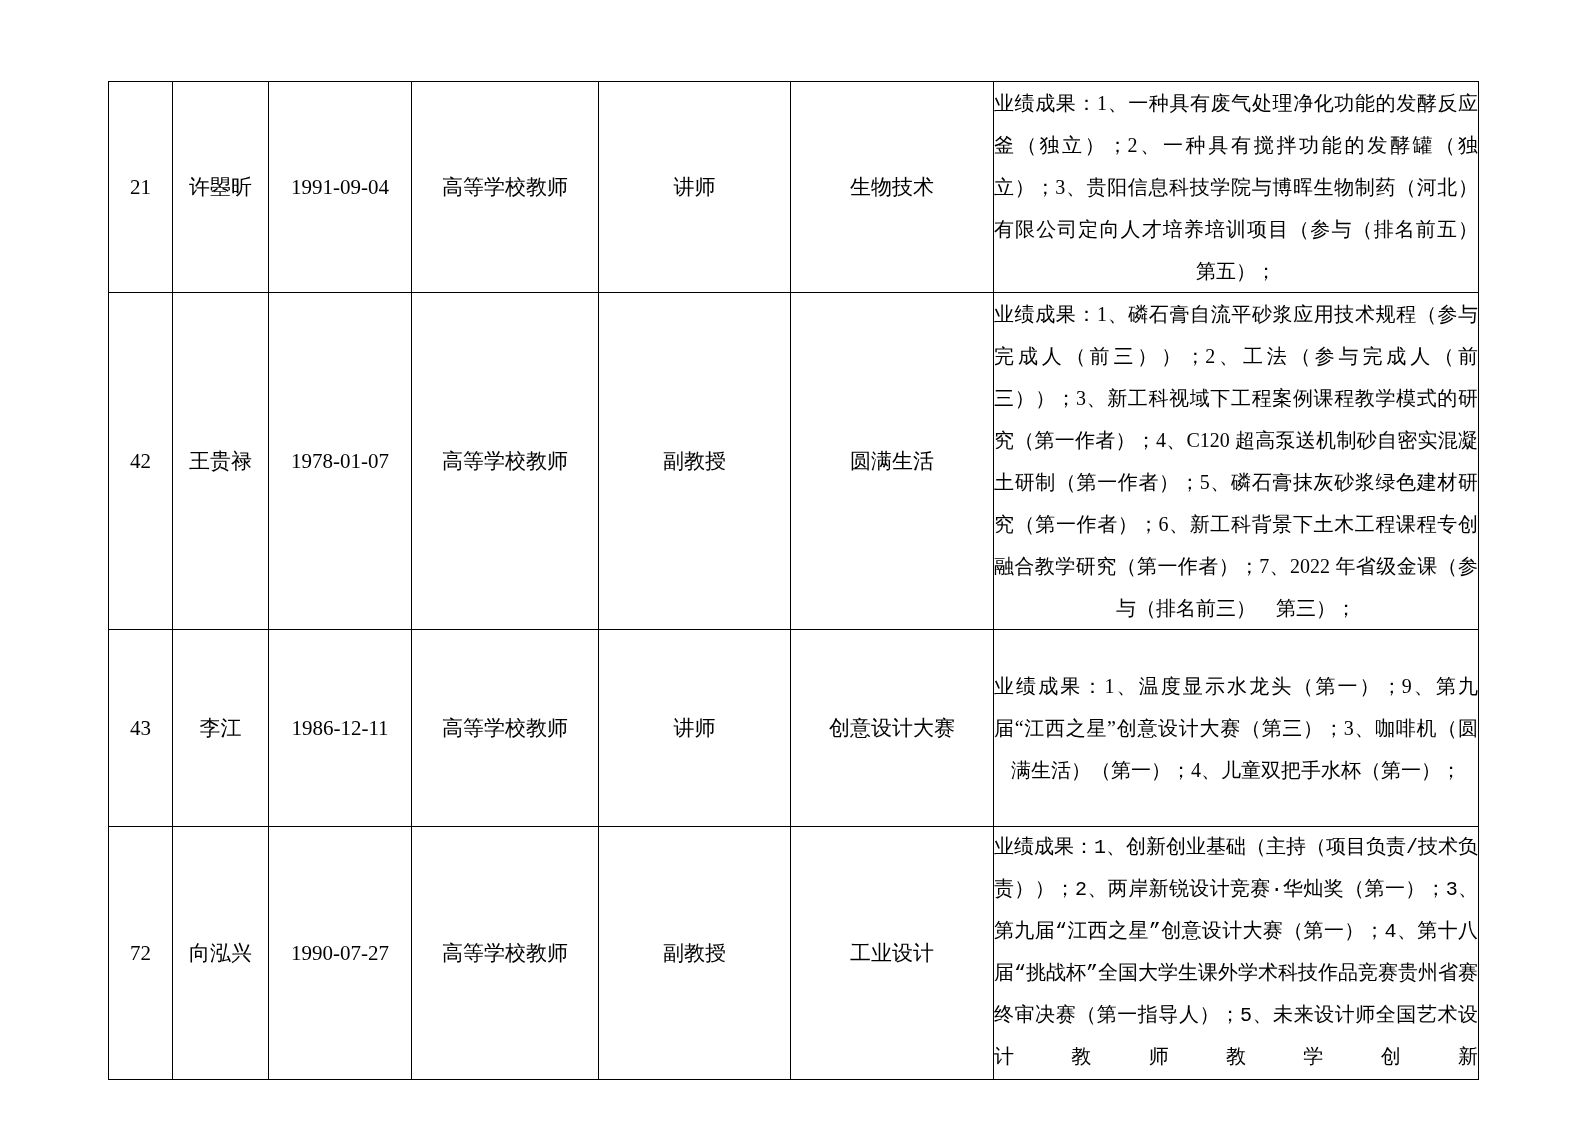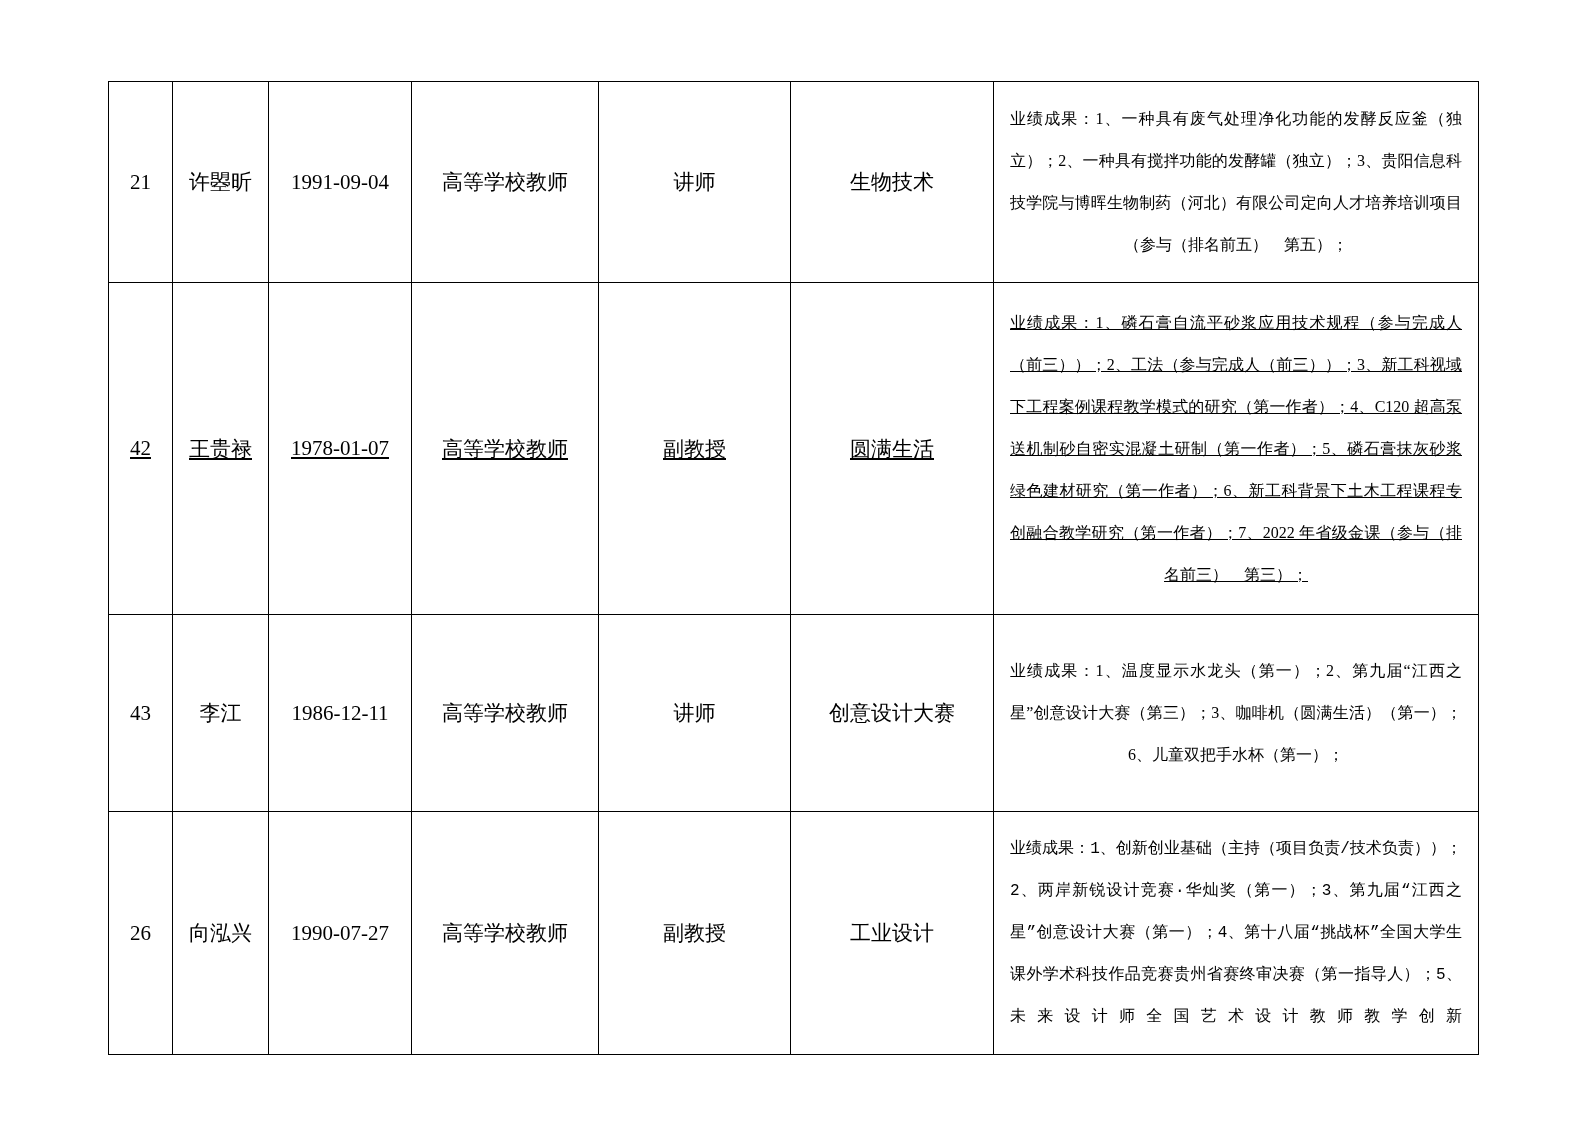--- a/index.html
+++ b/index.html
@@ -27,31 +27,31 @@
   table.roster td {
     border: 1.6px solid #000000;
     vertical-align: middle;
     text-align: center;
     font-size: 21px;
     padding: 0;
     background: #ffffff;
   }
   
   tbody tr:nth-child(1) td { height: 197px; }
-  tbody tr:nth-child(2) td { height: 331px; text-decoration: underline; }
+  tbody tr:nth-child(2) td { height: 331px; }
   tbody tr:nth-child(3) td { height: 196px; }
   tbody tr:nth-child(4) td { height: 205px; }
 
   td.ach-cell {
     padding: 0 8px;
     text-align: justify;
   }
   .ach-text {
-    margin: 16px;
-    font-size: 16px;
+    margin: 0;
+    font-size: 20px;
     line-height: 42px;
     text-align: justify;
     text-align-last: center;
     word-break: break-all;
   }
   
   tbody tr:nth-child(4) .ach-text {
     text-align-last: justify;
     font-family: Liberation Mono, monospace;
   }
@@ -94,25 +94,25 @@
     </td>
   </tr>
         <tr>
     <td>43</td>
     <td>李江</td>
     <td>1986-12-11</td>
     <td>高等学校教师</td>
     <td>讲师</td>
     <td>创意设计大赛</td>
     <td class="ach-cell">
-      <p class="ach-text">业绩成果：1、温度显示水龙头（第一）；2、第九届“江西之星”创意设计大赛（第三）；3、咖啡机（圆满生活）（第一）；6、儿童双把手水杯（第一）；</p>
+      <p class="ach-text">业绩成果：1、温度显示水龙头（第一）；9、第九届“江西之星”创意设计大赛（第三）；3、咖啡机（圆满生活）（第一）；4、儿童双把手水杯（第一）；</p>
     </td>
   </tr>
         <tr>
-    <td>26</td>
+    <td>72</td>
     <td>向泓兴</td>
     <td>1990-07-27</td>
     <td>高等学校教师</td>
     <td>副教授</td>
     <td>工业设计</td>
     <td class="ach-cell">
       <p class="ach-text">业绩成果：1、创新创业基础（主持（项目负责/技术负责））；2、两岸新锐设计竞赛·华灿奖（第一）；3、第九届“江西之星”创意设计大赛（第一）；4、第十八届“挑战杯”全国大学生课外学术科技作品竞赛贵州省赛终审决赛（第一指导人）；5、未来设计师全国艺术设计教师教学创新</p>
     </td>
   </tr>
       </tbody>

